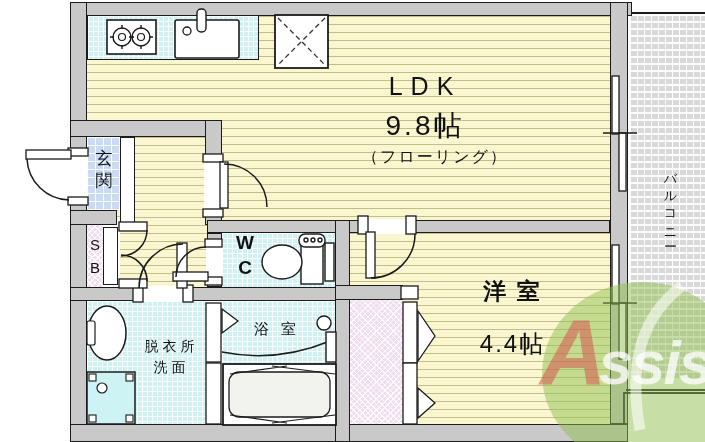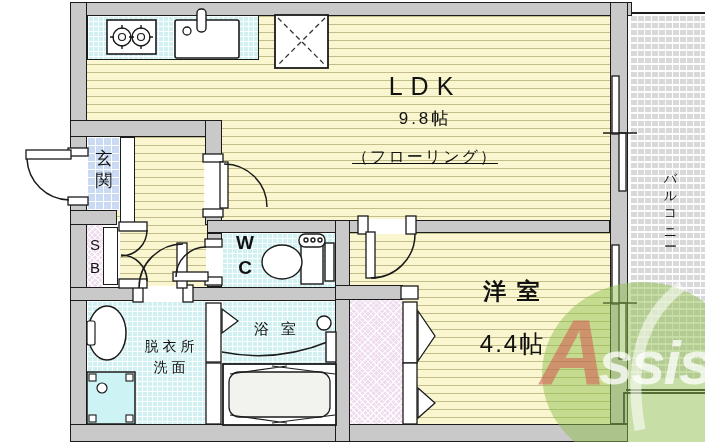--- a/index.html
+++ b/index.html
@@ -24,22 +24,22 @@
     background-image:repeating-linear-gradient(90deg, rgba(255,255,255,.95) 0 1.5px, transparent 1.5px 7px),
                      repeating-linear-gradient(180deg, rgba(255,255,255,.95) 0 1.5px, transparent 1.5px 7px); }
 
   .wall { background:#c9c9c9; border:1.5px solid #1b1b1b; z-index:20; }
   .floor { z-index:10; }
   .whitebox { background:#fff; border:1px solid #1b1b1b; z-index:15; }
   #fixtures { position:absolute; left:0; top:0; z-index:30; pointer-events:none; }
 
   .lbl { z-index:40; color:#111; text-align:center; white-space:nowrap; }
   .lbl-ldk      { left:330px; top:72px;  width:140px; font-size:25px; letter-spacing:8px; }
-  .lbl-ldk-size { left:330px; top:107px; width:140px; font-size:17px; letter-spacing:3px; }
-  .lbl-ldk-fl   { left:310px; top:147px; width:180px; font-size:16px; letter-spacing:2px;text-decoration:underline; }
+  .lbl-ldk-size { left:330px; top:107px; width:140px; font-size:28px; letter-spacing:3px; }
+  .lbl-ldk-fl   { left:320px; top:147px; width:180px; font-size:16px; letter-spacing:2px; }
   .lbl-yo       { left:420px; top:276px; width:135px; font-size:23px; letter-spacing:2px;font-weight:bold; }
   .lbl-yo-size  { left:420px; top:328px; width:135px; font-size:24px; letter-spacing:2px; }
   .lbl-yo-fl    { left:405px; top:366px; width:165px; font-size:13px; letter-spacing:1px; }
   .lbl-genkan   { left:64px;  top:148px; width:30px;  font-size:17px; line-height:22px; }
   .lbl-sb       { left:61px;  top:233px; width:18px;  font-size:15px; line-height:23px; }
   .lbl-wc       { left:205px; top:230px; width:30px;  font-size:19px; line-height:25px; font-weight:bold;}
   .lbl-senmen   { left:92px;  top:336px; width:105px; font-size:14px; line-height:21px; }
   .lbl-bath     { left:212px; top:320px; width:80px;  font-size:15px; letter-spacing:4px; }
   .lbl-balcony  { left:636px; top:134px; height:140px; font-size:13px; letter-spacing:4px;
                   writing-mode:vertical-rl; text-orientation:upright; }

